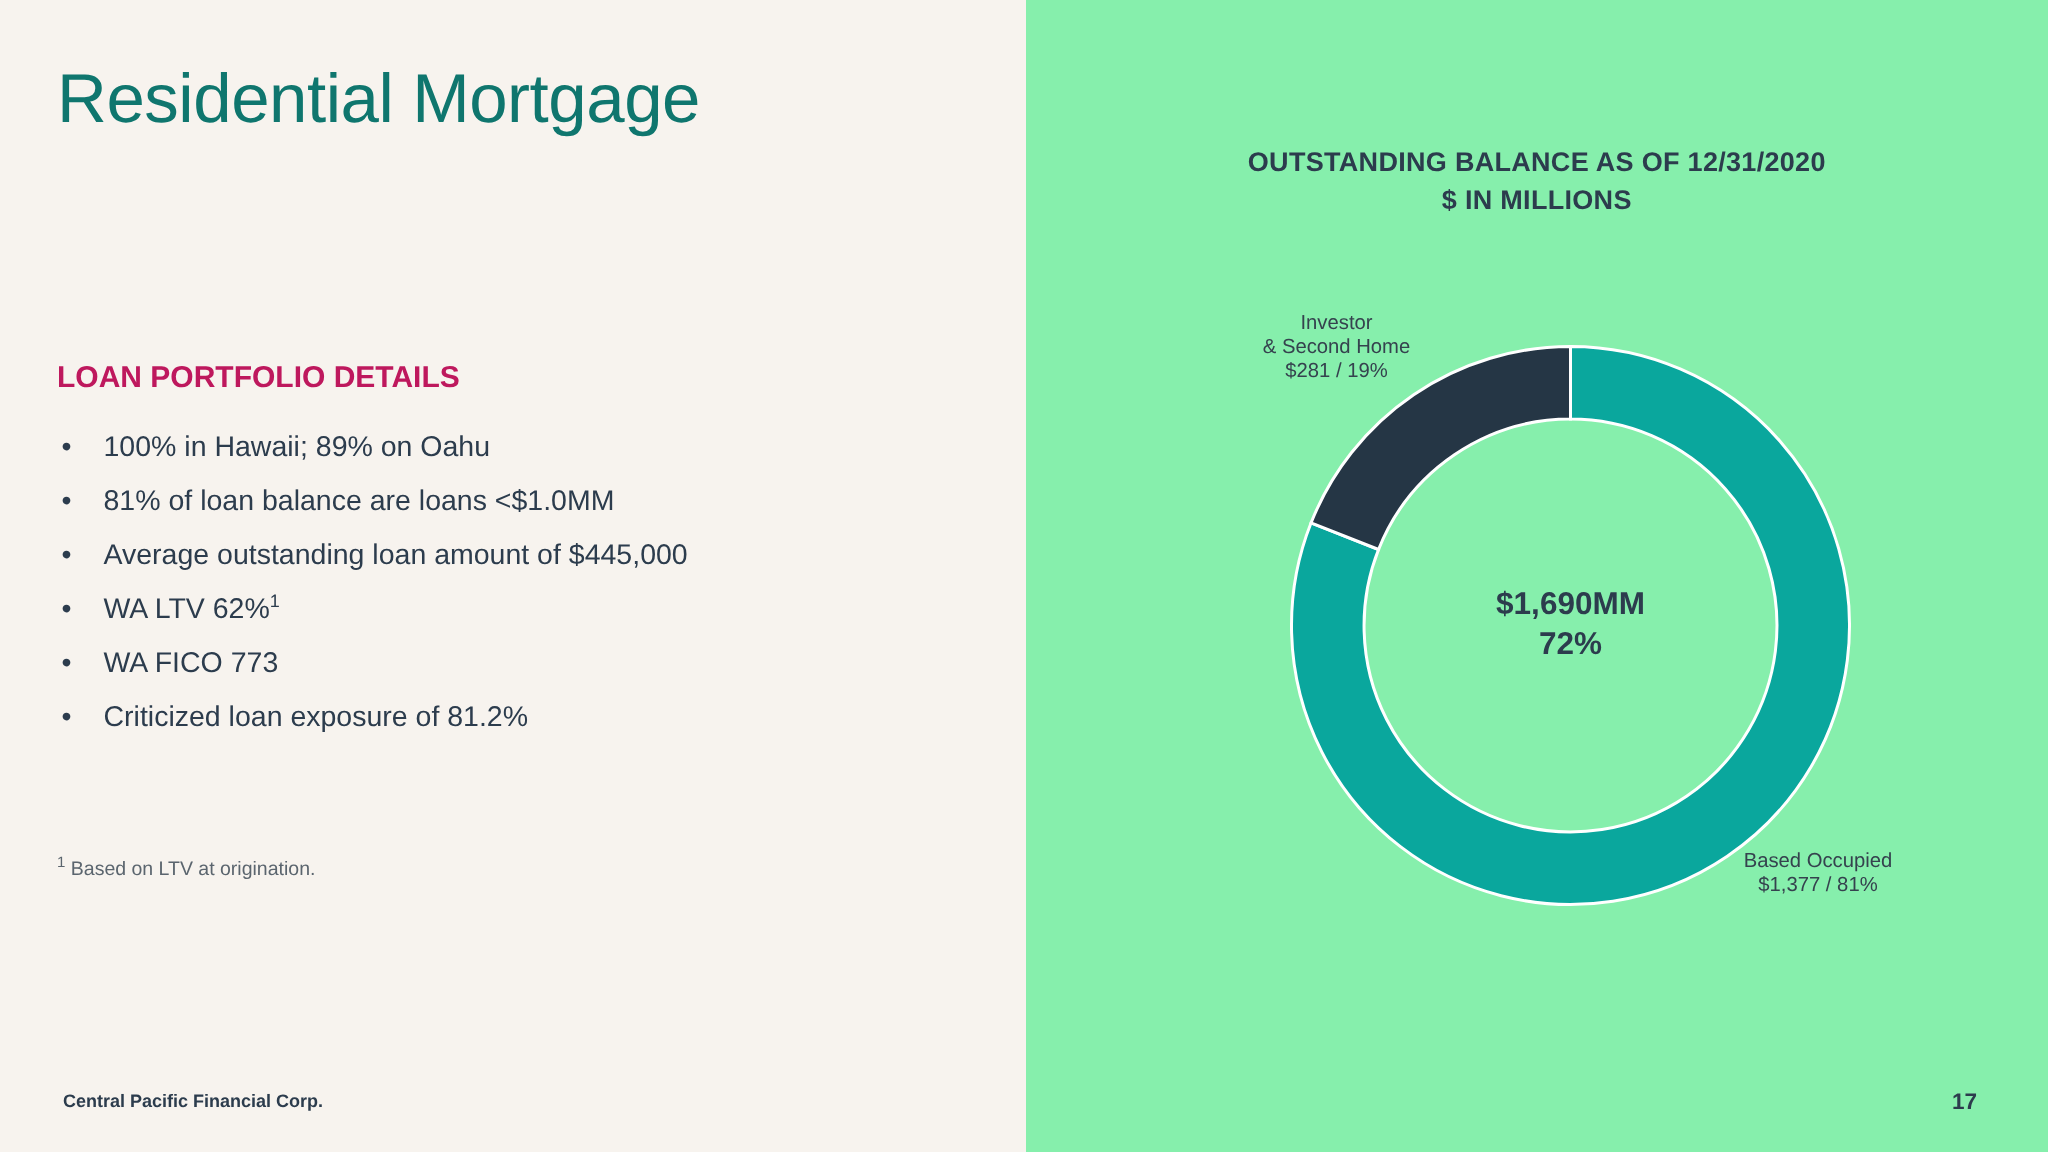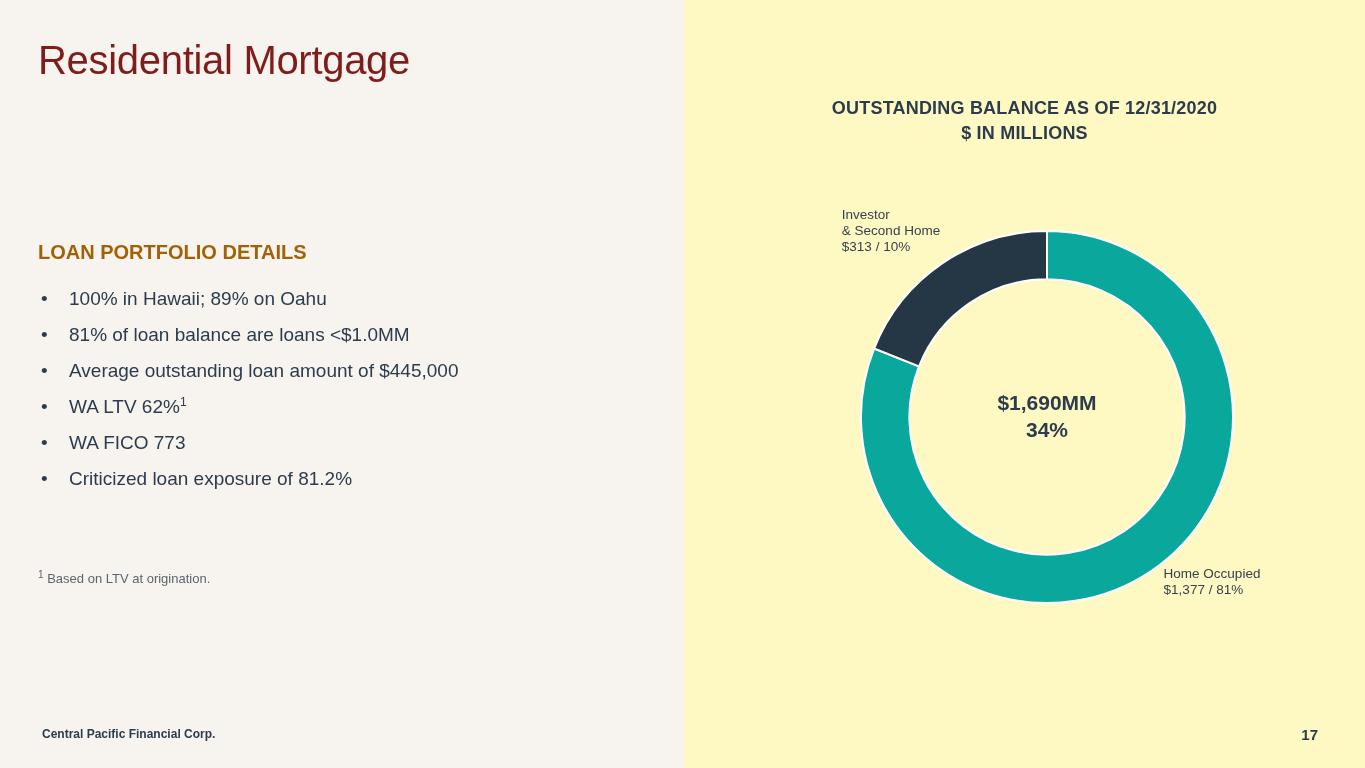--- a/index.html
+++ b/index.html
@@ -15,29 +15,29 @@
   
   .left-panel {
     position: relative;
     width: 684px; height: 768px;
     background: #f7f3ee;
     flex: 0 0 684px;
   }
   .slide-title {
     position: absolute; left: 38px; top: 38px;
     margin: 0;
-    font-size: 40px; font-weight: 400;
+    font-size: 46px; font-weight: 400;
     letter-spacing: -0.3px;
-    color: #7f1d1d;
+    color: #0f766e;
   }
   .section-heading {
     position: absolute; left: 38px; top: 241px;
     margin: 0;
     font-size: 20px; font-weight: 700;
-    color: #a16207;
+    color: #be185d;
     letter-spacing: 0;
   }
   .bullet-list {
     position: absolute; left: 38px; top: 281px;
     margin: 0; padding: 0;
     list-style: none;
     color: #2c3c4d;
     font-size: 19px;
   }
   .bullet-list li {
@@ -61,21 +61,21 @@
     position: absolute; left: 42px; top: 727px;
     font-size: 12px; font-weight: 700;
     color: #2c3c4d;
     white-space: nowrap;
   }
 
   
   .right-panel {
     position: relative;
     width: 681px; height: 768px;
-    background: #fef9c3;
+    background: #86efac;
     flex: 0 0 681px;
   }
   .chart-title {
     position: absolute; left: 0; top: 96px; width: 100%;
     text-align: center;
     font-size: 18px; font-weight: 700;
     line-height: 25px;
     color: #2c3c4d;
     letter-spacing: 0.2px;
   }
@@ -84,21 +84,21 @@
   }
   .donut-center-label {
     position: absolute; left: 173px; top: 389px; width: 380px;
     text-align: center;
     font-size: 21px; font-weight: 700;
     line-height: 27px;
     color: #2c3c4d;
   }
   .slice-label {
     position: absolute;
-    text-align: left;
+    text-align: center;
     font-size: 13.5px;
     line-height: 16px;
     color: #35424e;
     white-space: nowrap;
   }
   .slice-label.investor { left: 207px; top: 207px; transform: translateX(-50%); }
   .slice-label.owner    { left: 528px; top: 566px; transform: translateX(-50%); }
   .page-number {
     position: absolute; right: 47px; top: 726px;
     font-size: 15px; font-weight: 700;
@@ -131,30 +131,30 @@
       <div>$ IN MILLIONS</div>
     </div>
 
     <svg class="donut-svg" id="donut" width="380" height="380" viewBox="0 0 380 380">
         <path d="M 190.00 4.00 A 186 186 0 1 1 17.06 121.53 L 62.03 139.33 A 137.64 137.64 0 1 0 190.00 52.36 Z" fill="#0aa79d" stroke="#ffffff" stroke-width="2"></path>
         <path d="M 17.06 121.53 A 186 186 0 0 1 190.00 4.00 L 190.00 52.36 A 137.64 137.64 0 0 0 62.03 139.33 Z" fill="#253645" stroke="#ffffff" stroke-width="2"></path>
       </svg>
 
     <div class="donut-center-label">
       <div>$1,690MM</div>
-      <div>34%</div>
+      <div>72%</div>
     </div>
 
     <div class="slice-label investor">
       <div>Investor</div>
       <div>&amp; Second Home</div>
-      <div>$313 / 10%</div>
+      <div>$281 / 19%</div>
     </div>
 
     <div class="slice-label owner">
-      <div>Home Occupied</div>
+      <div>Based Occupied</div>
       <div>$1,377 / 81%</div>
     </div>
 
     <div class="page-number">17</div>
   </div>
 
 </div>
 
 </body></html>

